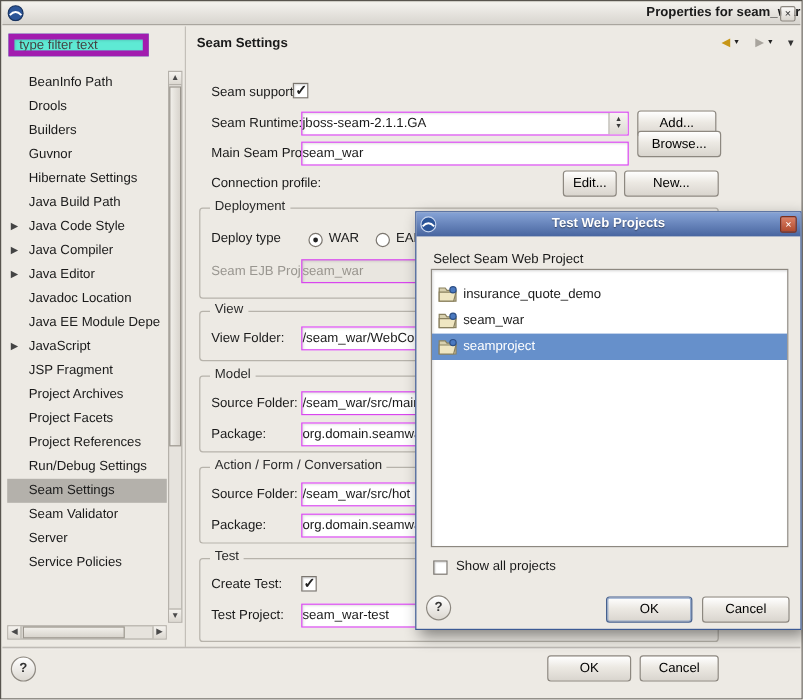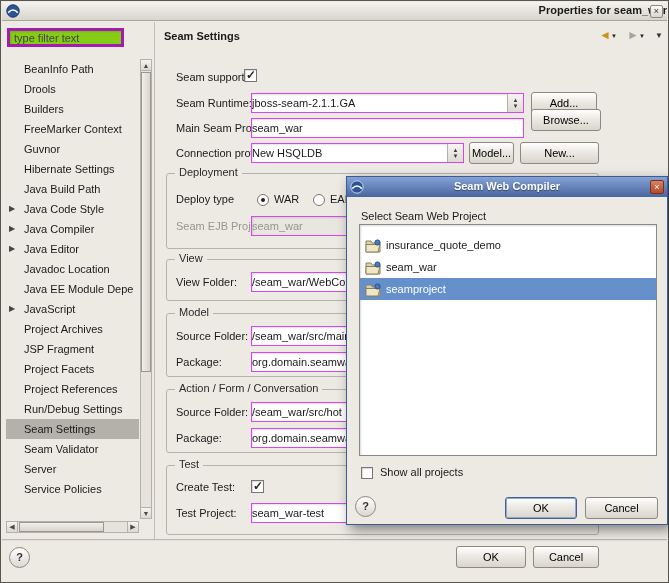--- a/index.html
+++ b/index.html
@@ -7,22 +7,22 @@
   body { font-family:"Liberation Sans", sans-serif; font-size:11px; color:#1a1a1a; background:#fff; position:relative; overflow:hidden; }
 
   .window { position:absolute; inset:0; background:#edeae4; border:1px solid #58544e; }
   .titlebar { position:absolute; left:1px; top:1px; right:1px; height:19px;
     background:linear-gradient(#f4f2ee,#d8d5cf); border-bottom:1px solid #a9a59e; }
   .titlebar .title { position:absolute; left:0; right:0; top:2px; text-align:right; font-weight:bold; font-size:11px; }
   .winicon { position:absolute; left:4px; top:2px; width:14px; height:14px; }
   .closebtn { position:absolute; right:4px; top:3px; width:13px; height:13px; border:1px solid #8d8880;
     background:linear-gradient(#fbfaf8,#d9d5ce); text-align:center; line-height:11px; font-size:9px; color:#333; border-radius:2px; }
 
-  .filter { position:absolute; left:6px; top:27px; width:117px; height:19px; border:3px solid #a21caf;
-    background:#84cc16; font-family:"Liberation Sans",sans-serif; font-size:11px; padding:0 4px; color:#444;
+  .filter { position:absolute; left:6px; top:27px; width:117px; height:19px; border:5px solid #a21caf;
+    background:#5eead4; font-family:"Liberation Sans",sans-serif; font-size:11px; padding:0 4px; color:#444;
     box-shadow:inset 1px 1px 2px rgba(0,0,0,.12); }
 
   .tree { position:absolute; left:5px; top:58px; width:133px; }
   .tree-item { height:20px; line-height:20px; padding-left:18px; position:relative; white-space:nowrap; overflow:hidden; }
   .tree-item .tw { position:absolute; left:3px; top:0; width:12px; font-size:8px; color:#444; }
   .tree-item.selected { background:#b4b1ab; }
 
   .vsb { position:absolute; left:139px; top:58px; width:12px; height:460px; background:#e6e3dd; border:1px solid #b5b1aa; }
   .hsb { position:absolute; left:5px; top:520px; width:133px; height:12px; background:#e6e3dd; border:1px solid #b5b1aa; }
   .sa { position:absolute; font-size:7px; color:#4a4a4a; text-align:center;
@@ -107,32 +107,31 @@
     <span class="title">Properties for seam_war</span>
     <span class="closebtn">×</span>
   </div>
 
   <input class="filter" value="type filter text" style="">
 
   <div class="tree">
     <div class="tree-item"><span class="tw"></span><span>BeanInfo Path</span></div>
     <div class="tree-item"><span class="tw"></span><span>Drools</span></div>
     <div class="tree-item"><span class="tw"></span><span>Builders</span></div>
-    <div class="tree-item"><span class="tw"></span><span>FreeMarker Context</span></div>
     <div class="tree-item"><span class="tw"></span><span>Guvnor</span></div>
     <div class="tree-item"><span class="tw"></span><span>Hibernate Settings</span></div>
     <div class="tree-item"><span class="tw"></span><span>Java Build Path</span></div>
     <div class="tree-item"><span class="tw">▶</span><span>Java Code Style</span></div>
     <div class="tree-item"><span class="tw">▶</span><span>Java Compiler</span></div>
     <div class="tree-item"><span class="tw">▶</span><span>Java Editor</span></div>
     <div class="tree-item"><span class="tw"></span><span>Javadoc Location</span></div>
     <div class="tree-item"><span class="tw"></span><span>Java EE Module Depe</span></div>
     <div class="tree-item"><span class="tw">▶</span><span>JavaScript</span></div>
+    <div class="tree-item"><span class="tw"></span><span>JSP Fragment</span></div>
     <div class="tree-item"><span class="tw"></span><span>Project Archives</span></div>
-    <div class="tree-item"><span class="tw"></span><span>JSP Fragment</span></div>
     <div class="tree-item"><span class="tw"></span><span>Project Facets</span></div>
     <div class="tree-item"><span class="tw"></span><span>Project References</span></div>
     <div class="tree-item"><span class="tw"></span><span>Run/Debug Settings</span></div>
     <div class="tree-item selected"><span class="tw"></span><span>Seam Settings</span></div>
     <div class="tree-item"><span class="tw"></span><span>Seam Validator</span></div>
     <div class="tree-item"><span class="tw"></span><span>Server</span></div>
     <div class="tree-item"><span class="tw"></span><span>Service Policies</span></div>
   </div>
 
   <div class="vsb">
@@ -164,28 +163,21 @@
         <span>▼</span>
       </span>
   </div>
   <button class="btn" style="left:530px;top:91px;width:66px;height:22px">Add...</button>
 
   <span class="lbl" style="left:175px;top:121px">Main Seam Project:</span>
   <div class="field" style="left:250px;top:117px;width:273px;height:20px">seam_war</div>
   <button class="btn" style="left:530px;top:108px;width:70px;height:22px">Browse...</button>
 
   <span class="lbl" style="left:175px;top:146px">Connection profile:</span>
-  <div class="field combo" style="left:250px;top:142px;width:213px;height:20px">
-    <span>New HSQLDB</span>
-    <span class="carrows">
-        <span>▲</span>
-        <span>▼</span>
-      </span>
-  </div>
-  <button class="btn" style="left:468px;top:141px;width:45px;height:22px">Model...</button>
+  <button class="btn" style="left:468px;top:141px;width:45px;height:22px">Edit...</button>
   <button class="btn" style="left:519px;top:141px;width:79px;height:22px">New...</button>
 
   <div class="group" style="left:165px;top:172px;width:433px;height:76px">
     <span class="legend">Deployment</span>
   </div>
   <span class="lbl" style="left:175px;top:192px">Deploy type</span>
   <span class="rb on" style="left:256px;top:193px"></span>
   <span class="lbl" style="left:273px;top:192px">WAR</span>
   <span class="rb" style="left:312px;top:193px"></span>
   <span class="lbl" style="left:329px;top:192px">EAR</span>
@@ -228,21 +220,21 @@
   <button class="btn" style="left:532px;top:545px;width:66px;height:22px">Cancel</button>
 
   <div class="dialog">
     <div class="dtitle">
       <span class="winicon">
         <svg width="14" height="14" viewBox="0 0 14 14">
           <circle cx="7" cy="7" r="6.2" fill="#2c5598" stroke="#c9d6ee"></circle>
           <path d="M2.2 8.6 Q7 3.4 11.8 8.6" stroke="#ffffff" stroke-width="1.6" fill="none"></path>
         </svg>
       </span>
-      <span class="title">Seam Web Compiler</span>
+      <span class="title">Test Web Projects</span>
       <span class="dclose">×</span>
     </div>
 
     <span class="dlabel">Select Seam Web Project</span>
 
     <div class="dlist">
       <div class="ditem">
         <span class="picon">
           <svg width="16" height="14" viewBox="0 0 16 14">
             <path d="M1 2 h5 l1.5 2 H15 v9 H1 z" fill="#d8d0ae" stroke="#8a815f"></path>

